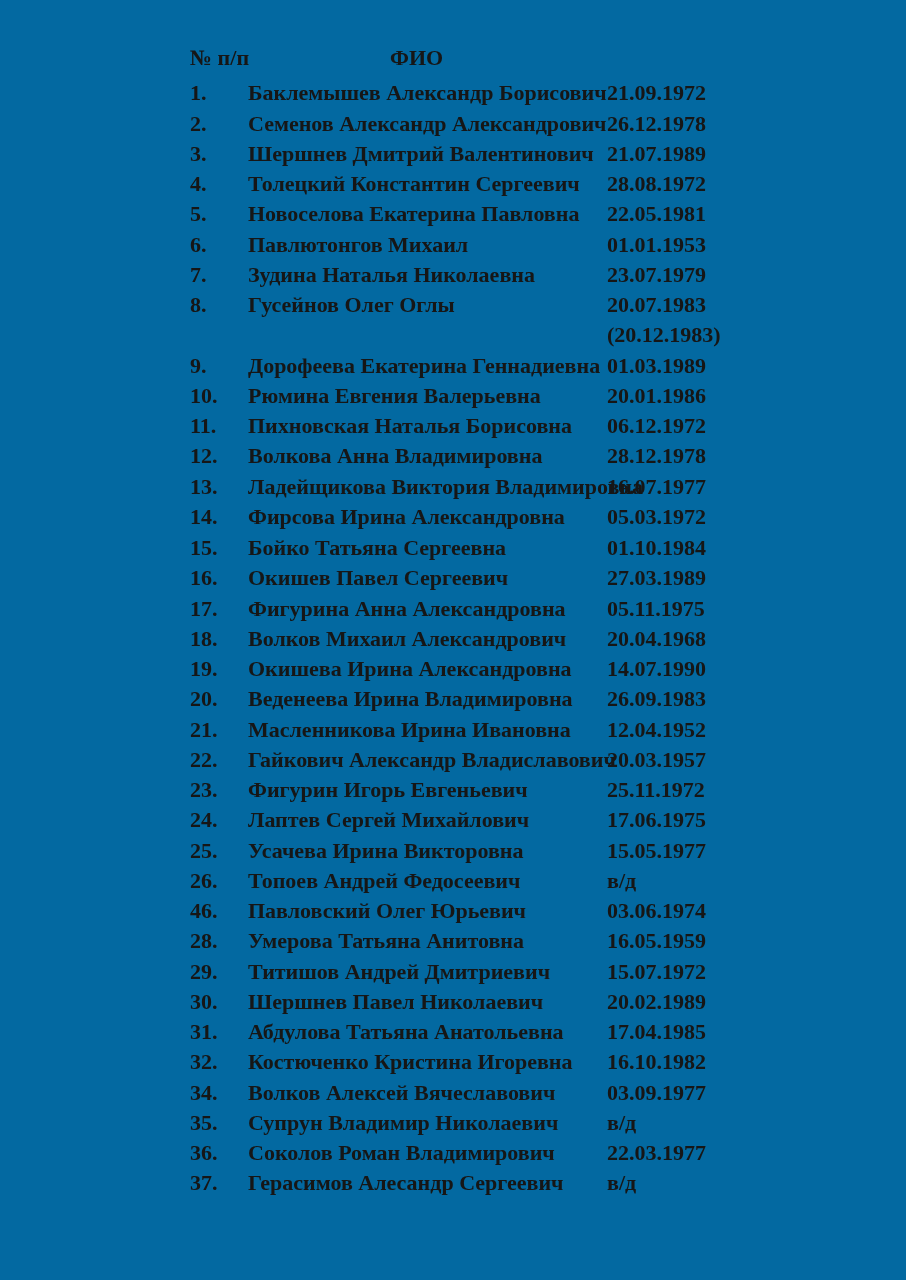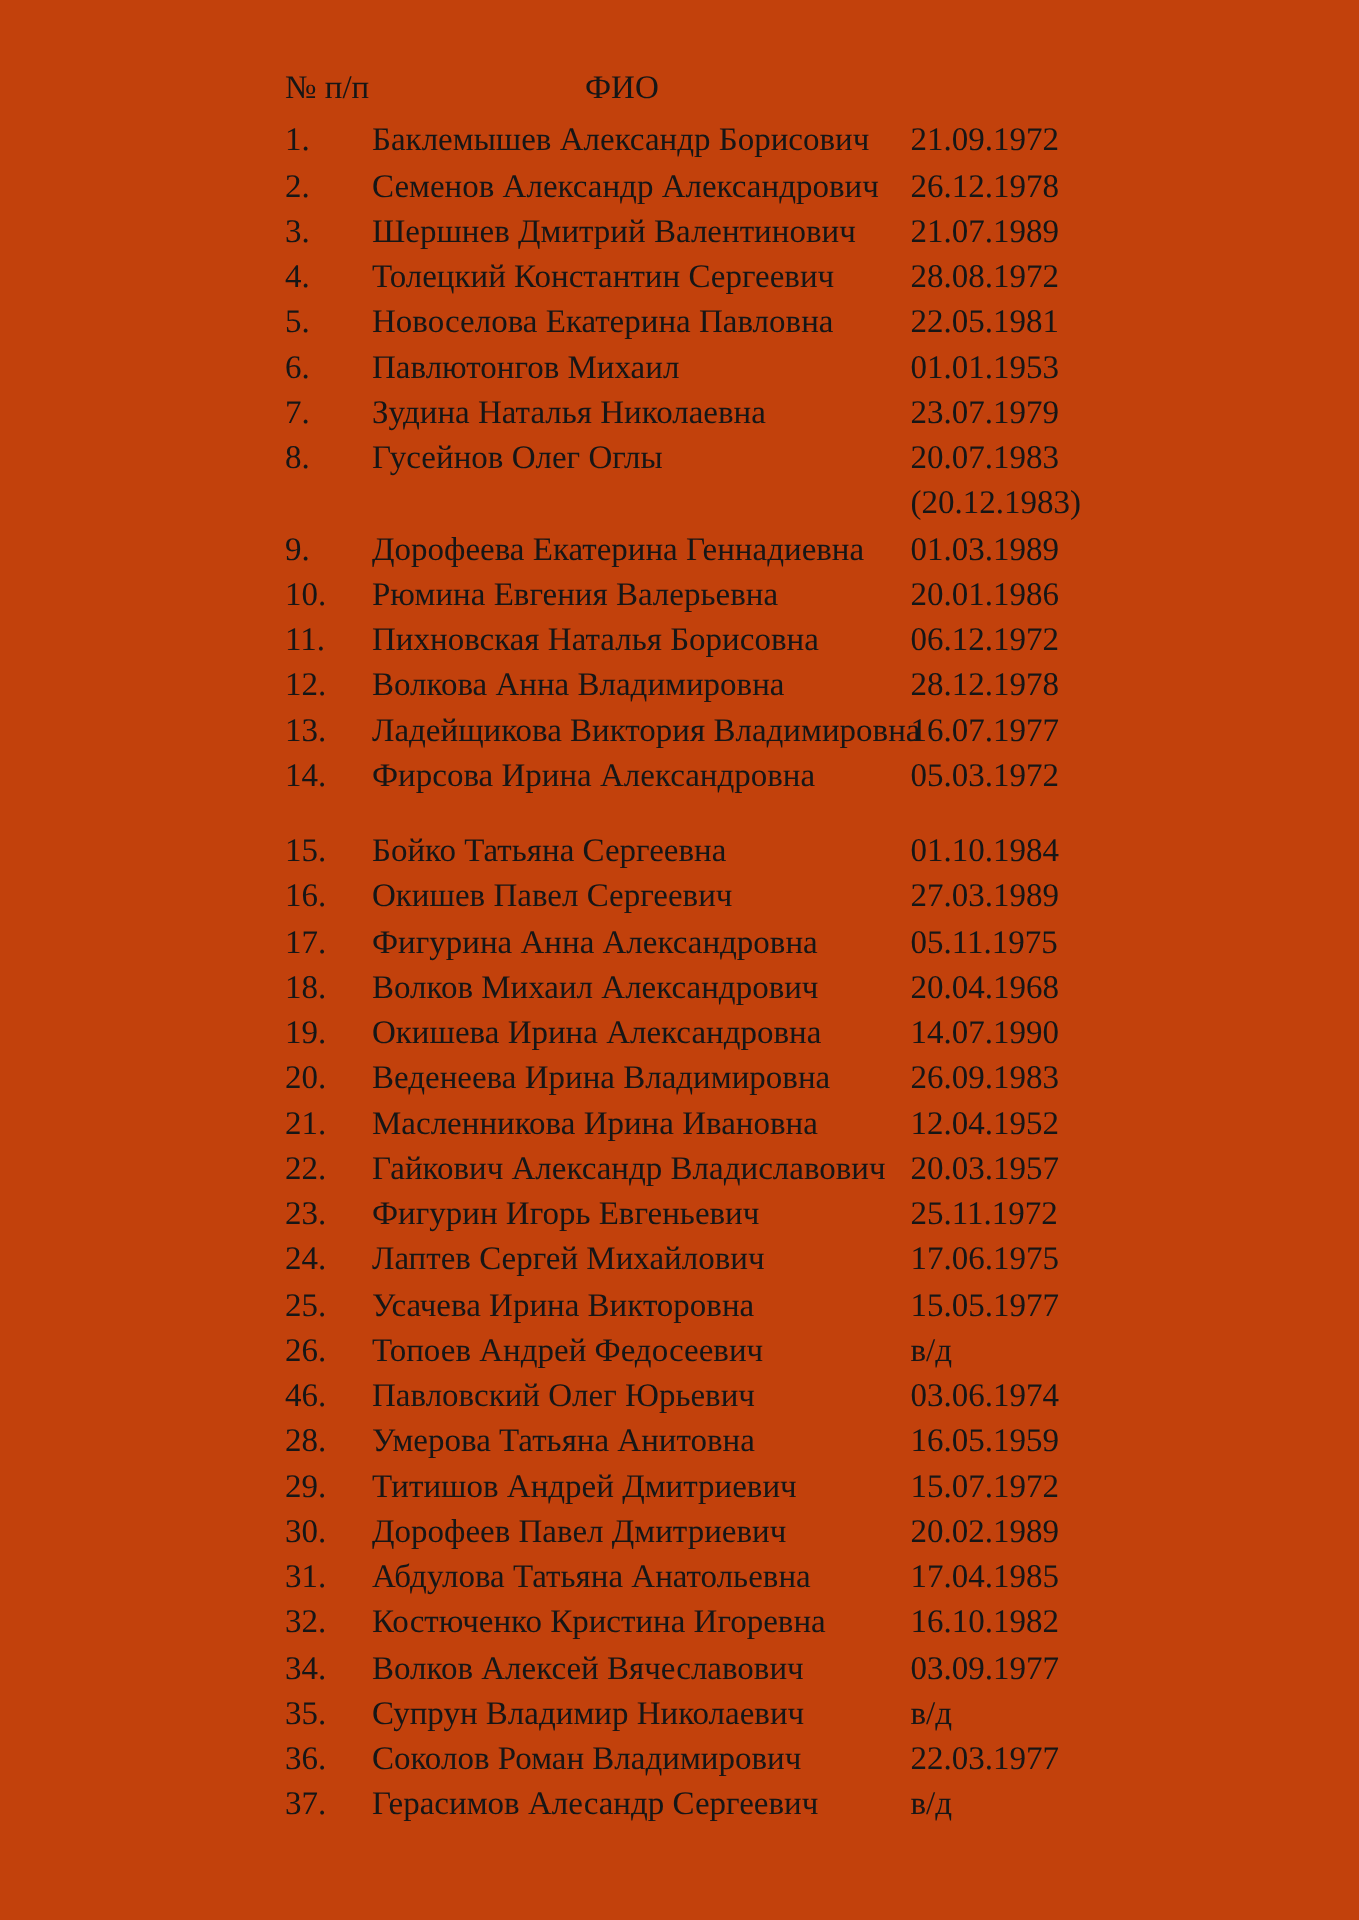--- a/index.html
+++ b/index.html
@@ -31,21 +31,21 @@
   .header-num {
     width: 200px;
     flex: none;
   }
   .rows { }
   .row {
     display: flex;
     align-items: flex-start;
   }
   .row.gap {
-    margin-top: 20px;
+    margin-top: 1px;
   }
   .col-num {
     width: 58px;
     flex: none;
   }
   .col-name {
     width: 359px;
     flex: none;
     white-space: nowrap;
   }
@@ -54,21 +54,21 @@
     white-space: nowrap;
   }
   .col-date .d1,
   .col-date .d2 {
     display: block;
   }
 </style>
 </head>
 <body>
 
-<div class="page" style="background: #c2410c; color: rgb(22, 22, 22);">
+<div class="page" style="background: #0369a1; color: rgb(22, 22, 22); font-weight: bold;">
   <div class="content">
     <div class="header-row">
       <span class="header-num">№ п/п</span>
       <span class="header-fio">ФИО</span>
     </div>
     <div class="rows" id="rows">
   <div class="row">
     <span class="col-num">1.</span>
     <span class="col-name">Баклемышев Александр Борисович</span>
     <span class="col-date">
@@ -324,21 +324,21 @@
     <span class="col-num">29.</span>
     <span class="col-name">Титишов Андрей Дмитриевич</span>
     <span class="col-date">
       <span class="d1">15.07.1972</span>
       <span class="d2"></span>
     </span>
   </div>
 
   <div class="row">
     <span class="col-num">30.</span>
-    <span class="col-name">Дорофеев Павел Дмитриевич</span>
+    <span class="col-name">Шершнев Павел Николаевич</span>
     <span class="col-date">
       <span class="d1">20.02.1989</span>
       <span class="d2"></span>
     </span>
   </div>
 
   <div class="row">
     <span class="col-num">31.</span>
     <span class="col-name">Абдулова Татьяна Анатольевна</span>
     <span class="col-date">

